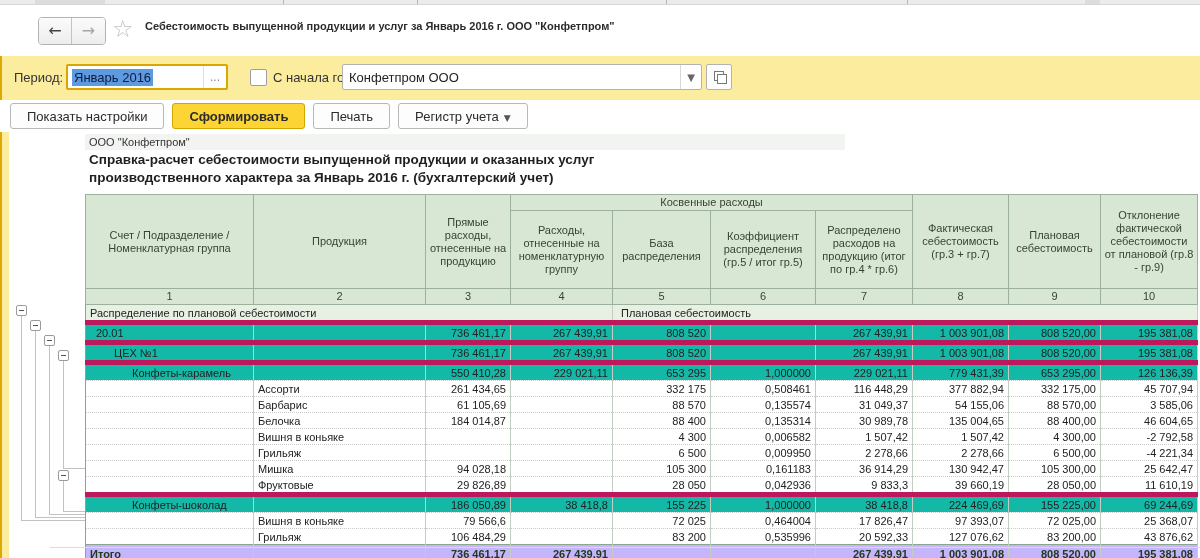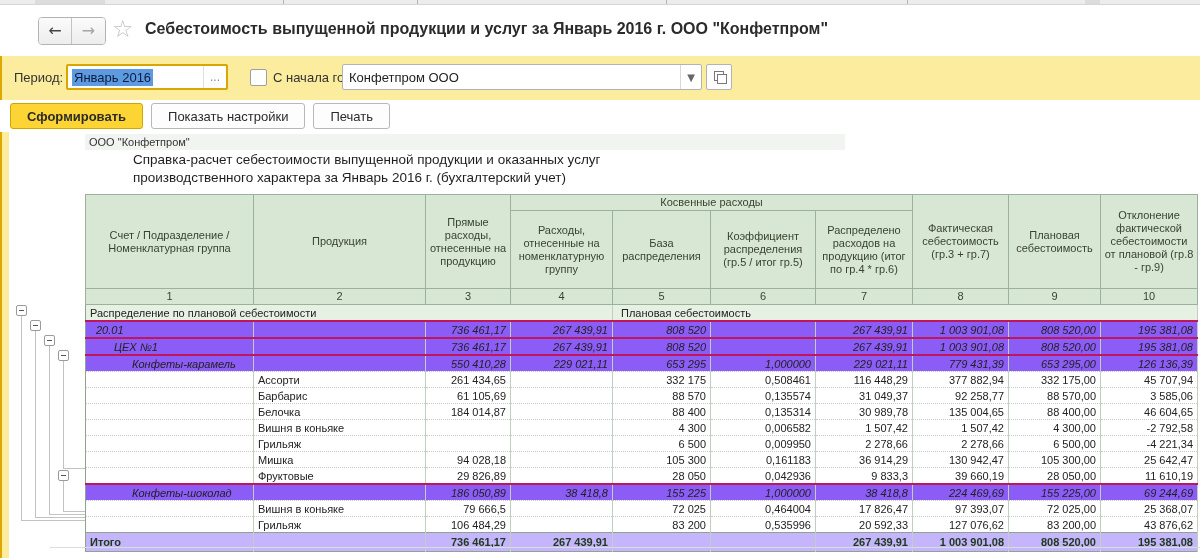--- a/index.html
+++ b/index.html
@@ -11,21 +11,21 @@
   .top-strip .seg{position:absolute;top:0;height:4px;background:#dcdcdc;}
   .top-strip .tick{position:absolute;top:0;width:1px;height:4px;background:#b5b5b5;}
 
   
   .header-bar{position:absolute;left:0;top:5px;width:1200px;height:51px;background:#fff;}
   .nav-group{position:absolute;left:38px;top:12px;display:flex;border:1px solid #b3b3b3;border-radius:4px;overflow:hidden;background:#f5f5f5;}
   .nav-btn{width:33px;height:26px;border:none;background:linear-gradient(#fbfbfb,#ededed);font-size:16px;line-height:24px;cursor:pointer;padding:0;font-family:"DejaVu Sans",sans-serif;}
   .nav-btn.back{color:#444;border-right:1px solid #c3c3c3;}
   .nav-btn.fwd{color:#a6a6a6;}
   .star{position:absolute;left:112px;top:10px;font-size:24px;color:#c0c0c0;cursor:pointer;font-family:"DejaVu Sans",sans-serif;}
-  .win-title{position:absolute;left:145px;top:15px;font-size:16px;font-weight:700;color:#2b2b2b;margin:0;white-space:nowrap;}
+  .win-title{position:absolute;left:145px;top:15px;font-size:11px;font-weight:700;color:#2b2b2b;margin:0;white-space:nowrap;}
 
   
   .left-strip{position:absolute;left:0;top:56px;width:9px;height:502px;background:#fbec9e;border-left:2px solid #dfa800;box-sizing:border-box;}
   .period-bar{position:absolute;left:0;top:56px;width:1200px;height:48px;background:#fbec9e;}
   .pb-label{position:absolute;top:14px;font-size:13px;color:#333;}
   .period-field{position:absolute;left:66px;top:8px;width:162px;height:26px;background:#fff;border:2px solid #d9a602;border-radius:2px;box-sizing:border-box;display:flex;align-items:center;cursor:text;}
   .period-field .sel{margin-left:4px;background:#5e9ae0;color:#0d1b3e;font-size:13px;padding:1px 2px;}
   .period-field .dots{margin-left:auto;color:#8a8a8a;font-size:12px;padding:0 6px;border-left:1px solid #e0e0e0;align-self:stretch;display:flex;align-items:center;cursor:pointer;}
   .chk{position:absolute;left:250px;top:13px;width:15px;height:15px;background:#fff;border:1px solid #9f9f9f;border-radius:2px;cursor:pointer;}
   .chk-label{left:273px;}
@@ -37,42 +37,42 @@
   .sq-icon.b{left:10px;top:9px;}
 
   
   .toolbar{position:absolute;left:0;top:100px;width:1200px;height:32px;background:#fff;display:flex;align-items:center;gap:8px;padding-left:10px;box-sizing:border-box;}
   .tb-btn{height:26px;padding:0 16px;font-size:13px;background:#fdfdfd;border:1px solid #b8b8b8;border-radius:3px;cursor:pointer;color:#2b2b2b;font-family:"Liberation Sans",sans-serif;}
   .tb-btn.primary{background:#fcd535;border-color:#cfa700;font-weight:700;}
   .tb-btn .dd{font-size:9px;color:#555;margin-left:5px;font-family:"DejaVu Sans",sans-serif;}
 
   
   .rep-org{position:absolute;left:85px;top:134px;width:760px;height:16px;background:#f2f4f1;font-size:11px;color:#333;padding:2px 0 0 4px;box-sizing:border-box;}
-  .rep-title{position:absolute;left:89px;font-size:13.5px;font-weight:400;color:#1f1f1f;white-space:nowrap;margin-left:44px;}
+  .rep-title{position:absolute;left:89px;font-size:13.5px;font-weight:700;color:#1f1f1f;white-space:nowrap;}
   .rep-title.t1{top:152px;}
   .rep-title.t2{top:170px;}
 
   
   .texp{position:absolute;width:11px;height:11px;background:#fff;border:1px solid #9b9b9b;border-radius:2px;box-sizing:border-box;cursor:pointer;}
   .texp::after{content:"";position:absolute;left:2px;right:2px;top:4px;height:1px;background:#555;}
   .tline{position:absolute;width:1px;background:#c2c2c2;}
   .tfoot{position:absolute;height:1px;background:#c2c2c2;}
 
   
   .report-table{position:absolute;left:85px;top:194px;border-collapse:collapse;table-layout:fixed;
                 font-family:"Liberation Sans",sans-serif;font-size:11px;color:#222;border:1px solid #8fa48f;}
   .report-table th{background:#d8e7d3;border:1px solid #9cb19c;font-weight:400;color:#37432f;
                    padding:1px 3px;text-align:center;vertical-align:middle;line-height:13px;}
   .report-table tr.hA{height:14px;}
   .report-table tr.hB{height:78px;}
   .report-table tr.hNum{height:16px;}
   .report-table td{border-right:1px solid #c2cec1;padding:0 4px;height:15px;line-height:14px;overflow:hidden;white-space:nowrap;}
   .report-table td.num{text-align:right;}
   .report-table tr.product td{background:#fff;border-top:1px dotted #c9c9c9;}
-  .report-table tr.grp td{background:#8b5cf6;border-top:2px solid #be185d;font-style:italic;}
+  .report-table tr.grp td{background:#14b8a6;border-top:5px solid #be185d;}
   .report-table tr.section td{background:#e7f1e3;border-top:1px solid #b6c6b4;}
   .report-table tr.total td{background:#c4b5fd;border-top:1px solid #8fa48f;font-weight:700;color:#203a1f;height:18px;}
   .ind1{padding-left:10px !important;}
   .ind2{padding-left:28px !important;}
   .ind3{padding-left:46px !important;}
   .bottom-line{position:absolute;left:50px;top:547px;width:1150px;height:1px;background:#dcdcdc;}
 </style>
 </head>
 <body>
 
@@ -110,23 +110,24 @@
     </div>
     <button class="pick-btn">
       <span class="sq-icon"></span>
       <span class="sq-icon b"></span>
     </button>
   </div>
 
   <div class="left-strip"></div>
 
   <div class="toolbar">
+    <button class="tb-btn">Показать настройки</button>
     <button class="tb-btn primary">Сформировать</button>
-    <button class="tb-btn">Показать настройки</button>
     <button class="tb-btn">Печать</button>
+    <button class="tb-btn"><span>Регистр учета</span><span class="dd">▼</span></button>
   </div>
 
   <div class="rep-org">ООО "Конфетпром"</div>
   <div class="rep-title t1">Справка-расчет себестоимости выпущенной продукции и оказанных услуг</div>
   <div class="rep-title t2">производственного характера за Январь 2016 г. (бухгалтерский учет)</div>
 
   <span class="texp" style="left:16px;top:305px;"></span>
   <span class="texp" style="left:30px;top:320px;"></span>
   <span class="texp" style="left:44px;top:335px;"></span>
   <span class="texp" style="left:58px;top:350px;"></span>
@@ -238,21 +239,21 @@
           <td class="num">45 707,94</td>
         </tr>
         <tr class="product">
           <td></td>
           <td>Барбарис</td>
           <td class="num">61 105,69</td>
           <td class="num"></td>
           <td class="num">88 570</td>
           <td class="num">0,135574</td>
           <td class="num">31 049,37</td>
-          <td class="num">92 258,77</td>
+          <td class="num">54 155,06</td>
           <td class="num">88 570,00</td>
           <td class="num">3 585,06</td>
         </tr>
         <tr class="product">
           <td></td>
           <td>Белочка</td>
           <td class="num">184 014,87</td>
           <td class="num"></td>
           <td class="num">88 400</td>
           <td class="num">0,135314</td>
@@ -317,21 +318,21 @@
           <td class="num">155 225</td>
           <td class="num">1,000000</td>
           <td class="num">38 418,8</td>
           <td class="num">224 469,69</td>
           <td class="num">155 225,00</td>
           <td class="num">69 244,69</td>
         </tr>
         <tr class="product">
           <td></td>
           <td>Вишня в коньяке</td>
-          <td class="num">79 666,5</td>
+          <td class="num">79 566,6</td>
           <td class="num"></td>
           <td class="num">72 025</td>
           <td class="num">0,464004</td>
           <td class="num">17 826,47</td>
           <td class="num">97 393,07</td>
           <td class="num">72 025,00</td>
           <td class="num">25 368,07</td>
         </tr>
         <tr class="product">
           <td></td>

